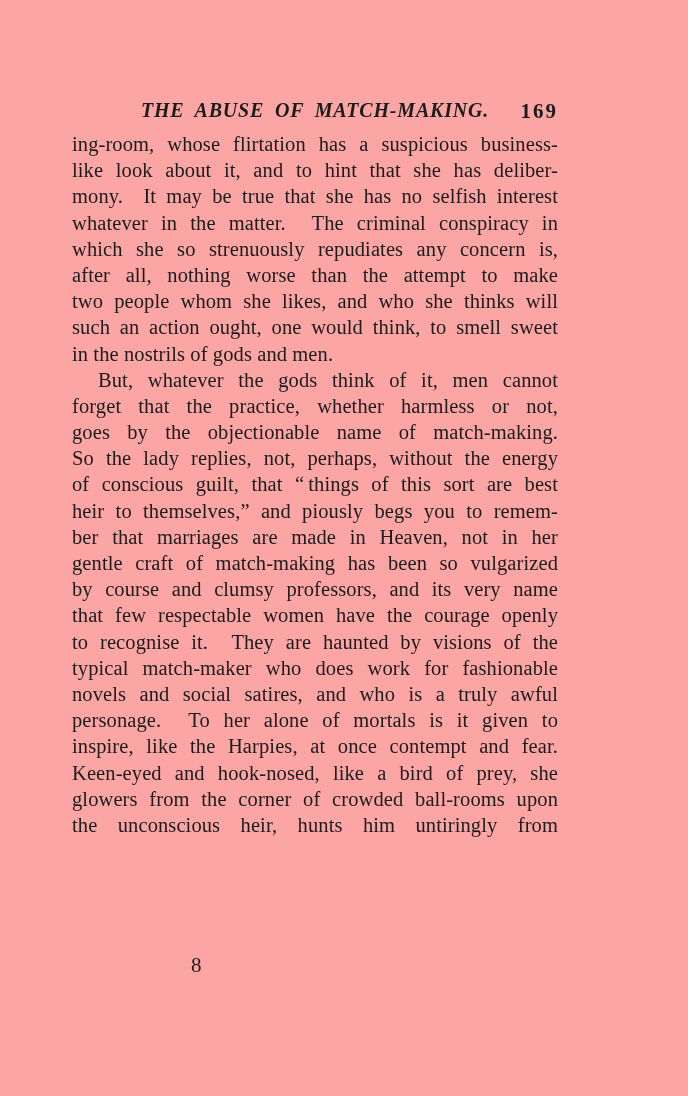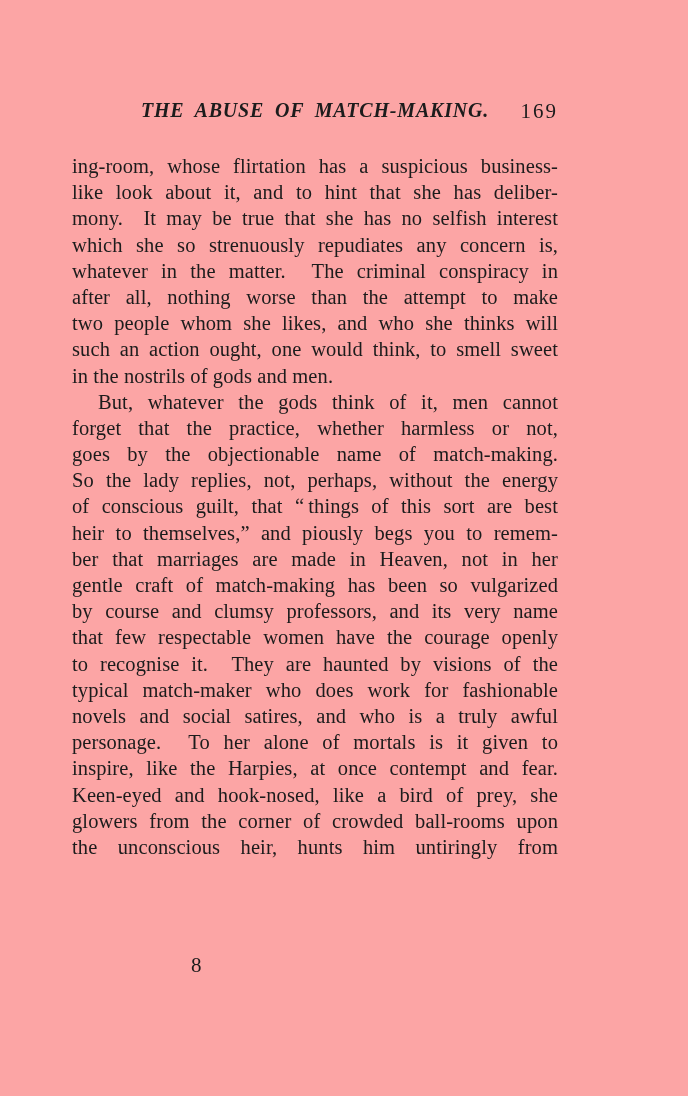--- a/index.html
+++ b/index.html
@@ -33,27 +33,27 @@
     letter-spacing: 0.8px;
     word-spacing: 5px;
     white-space: nowrap;
   }
   .page-number {
     position: absolute;
     right: 0;
     top: 0;
     font-size: 21px;
     letter-spacing: 2px;
-    font-weight: normal;
+    font-weight: bold;
     text-align: center;
   }
   .page-body {
     position: absolute;
     left: 72px;
-    top: 153px;
+    top: 131px;
     width: 486px;
     font-size: 20.5px;
     line-height: 26.2px;
     letter-spacing: 0.1px;
   }
   .line {
     text-align: justify;
     text-align-last: justify;
     white-space: normal;
     height: 26.2px;
@@ -78,22 +78,22 @@
 <div class="page">
   <div class="running-header">
     <span class="header-title">THE ABUSE OF MATCH-MAKING.</span>
     <span class="page-number">169</span>
   </div>
 
   <div class="page-body">
       <div class="line">ing-room, whose flirtation has a suspicious business-</div>
       <div class="line">like look about it, and to hint that she has deliber-</div>
       <div class="line">mony.&nbsp; It may be true that she has no selfish interest</div>
+      <div class="line">whatever in the matter.&nbsp; The criminal conspiracy in</div>
       <div class="line">which she so strenuously repudiates any concern is,</div>
-      <div class="line">whatever in the matter.&nbsp; The criminal conspiracy in</div>
       <div class="line">after all, nothing worse than the attempt to make</div>
       <div class="line">two people whom she likes, and who she thinks will</div>
       <div class="line">such an action ought, one would think, to smell sweet</div>
       <div class="line para-end">in the nostrils of gods and men.</div>
       <div class="line indent">But, whatever the gods think of it, men cannot</div>
       <div class="line">forget that the practice, whether harmless or not,</div>
       <div class="line">goes by the objectionable name of match-making.</div>
       <div class="line">So the lady replies, not, perhaps, without the energy</div>
       <div class="line">of conscious guilt, that “ things of this sort are best</div>
       <div class="line">heir to themselves,” and piously begs you to remem-</div>

